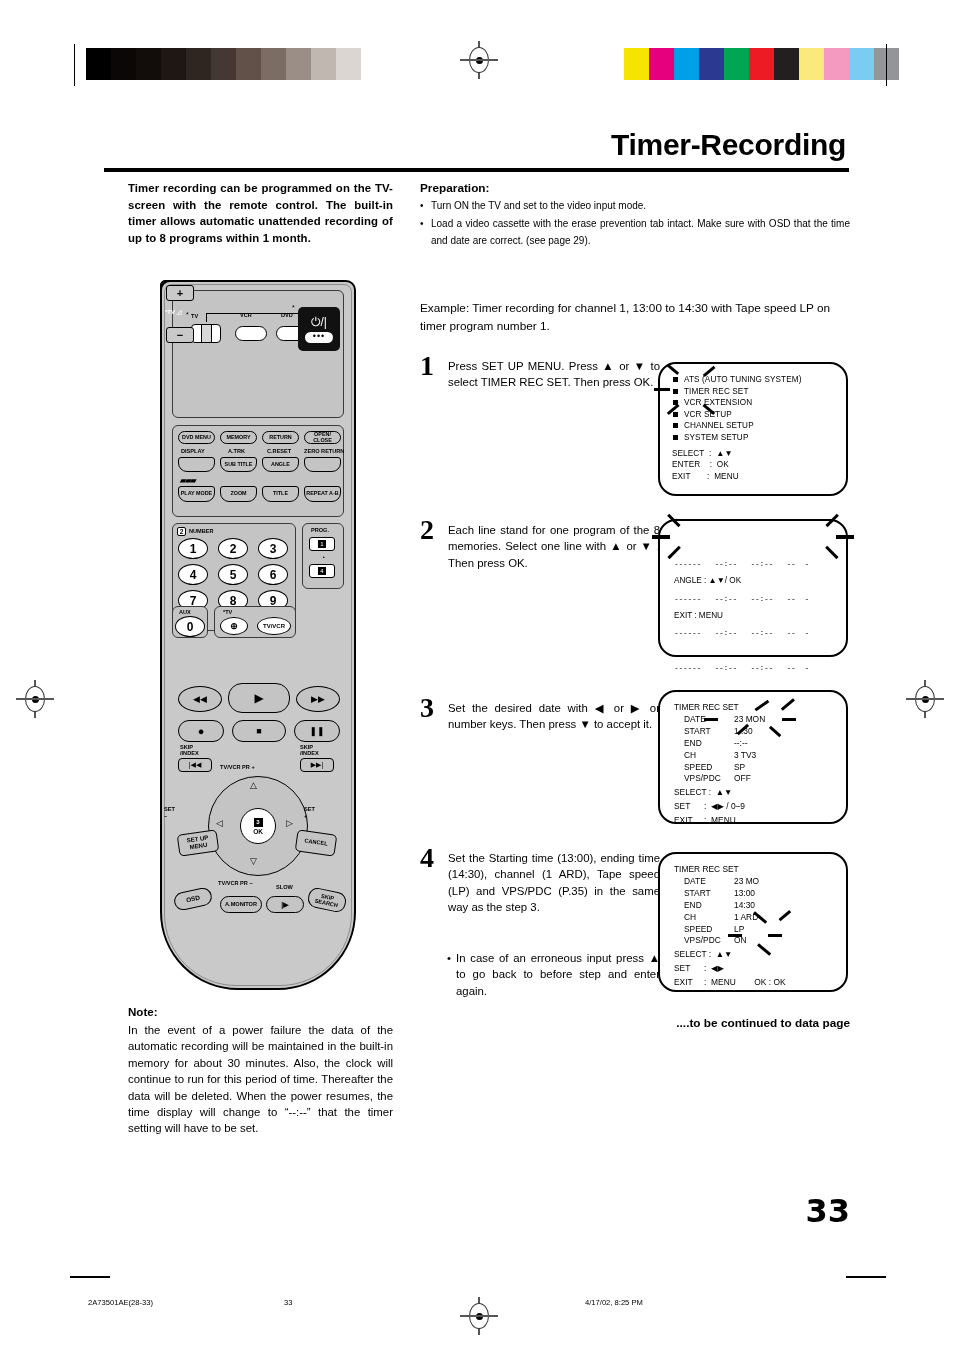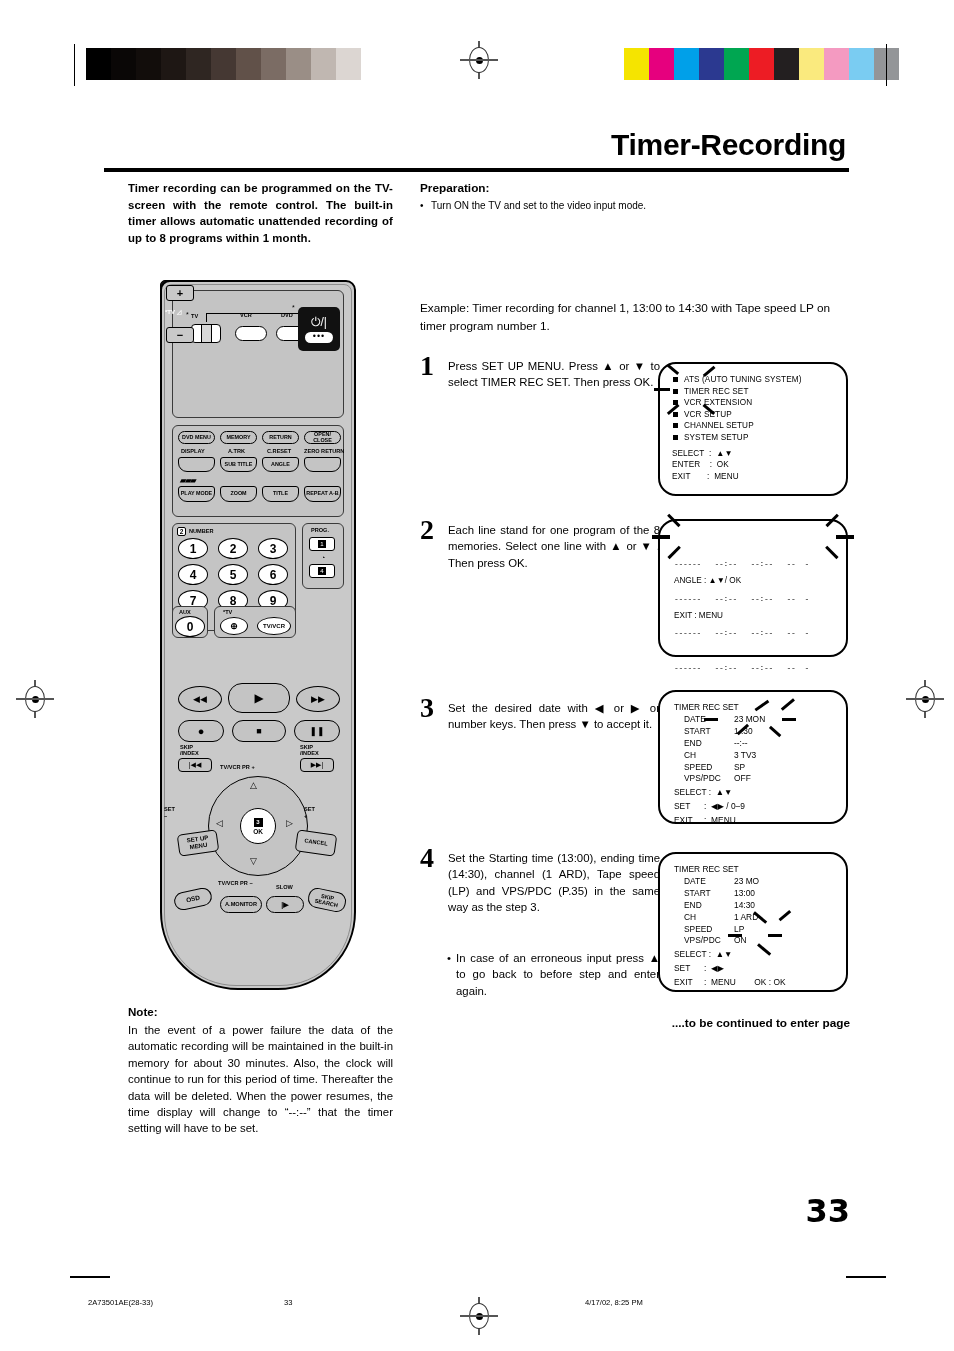--- a/index.html
+++ b/index.html
@@ -440,20 +440,21 @@
   <div class="btn oval" style="left:148px; top:610px; width:38px; height:20px; transform:rotate(12deg); font-size:5.6px; line-height:6px;">SKIP SEARCH</div>
 
 </div>
 
 <div class="note-head">Note:</div>
 <div class="note-body">In the event of a power failure the data of the automatic recording will be maintained in the built-in memory for about 30 minutes. Also, the clock will continue to run for this period of time. Thereafter the data will be deleted. When the power resumes, the time display will change to “--:--” that the timer setting will have to be set.</div>
 
 <div class="prep-head">Preparation:</div>
 <div class="prep-list">
   <div class="li">Turn ON the TV and set to the video input mode.</div>
+  <div class="li">Load a video cassette with the erase prevention tab intact. Make sure with OSD that the time and date are correct. (see page 29).</div>
 </div>
 
 <div class="example">Example: Timer recording for channel 1, 13:00 to 14:30 with Tape speed LP on timer program number 1.</div>
 
 <div class="step" style="left:420px; top:358px;">
   <div class="num">1</div>
   <div class="txt">Press SET UP MENU. Press ▲ or ▼ to select  TIMER REC SET. Then press OK.</div>
 </div>
 <div class="tvscreen" style="left:658px; top:362px; height:134px;">
   <div class="tv-menu">
@@ -582,18 +583,18 @@
     <div class="lg">SET      :  ◀▶</div>
     <div class="lg">EXIT     :  MENU        OK : OK</div>
   </div>
   <div class="tick" style="left:92px; top:62px; width:16px; height:3.4px; transform:rotate(40deg);"></div>
   <div class="tick" style="left:118px; top:60px; width:14px; height:3.4px; transform:rotate(-40deg);"></div>
   <div class="tick" style="left:68px; top:80px; width:14px; height:3.4px;"></div>
   <div class="tick" style="left:108px; top:80px; width:14px; height:3.4px;"></div>
   <div class="tick" style="left:96px; top:94px; width:16px; height:3.4px; transform:rotate(40deg);"></div>
 </div>
 
-<div class="contd">....to be continued to enter page</div>
+<div class="contd">....to be continued to data page</div>
 <div class="pageno">33</div>
 
 <div class="foot a">2A73501AE(28-33)</div>
 <div class="foot b">33</div>
 <div class="foot c">4/17/02, 8:25 PM</div>
 
 </body></html>

